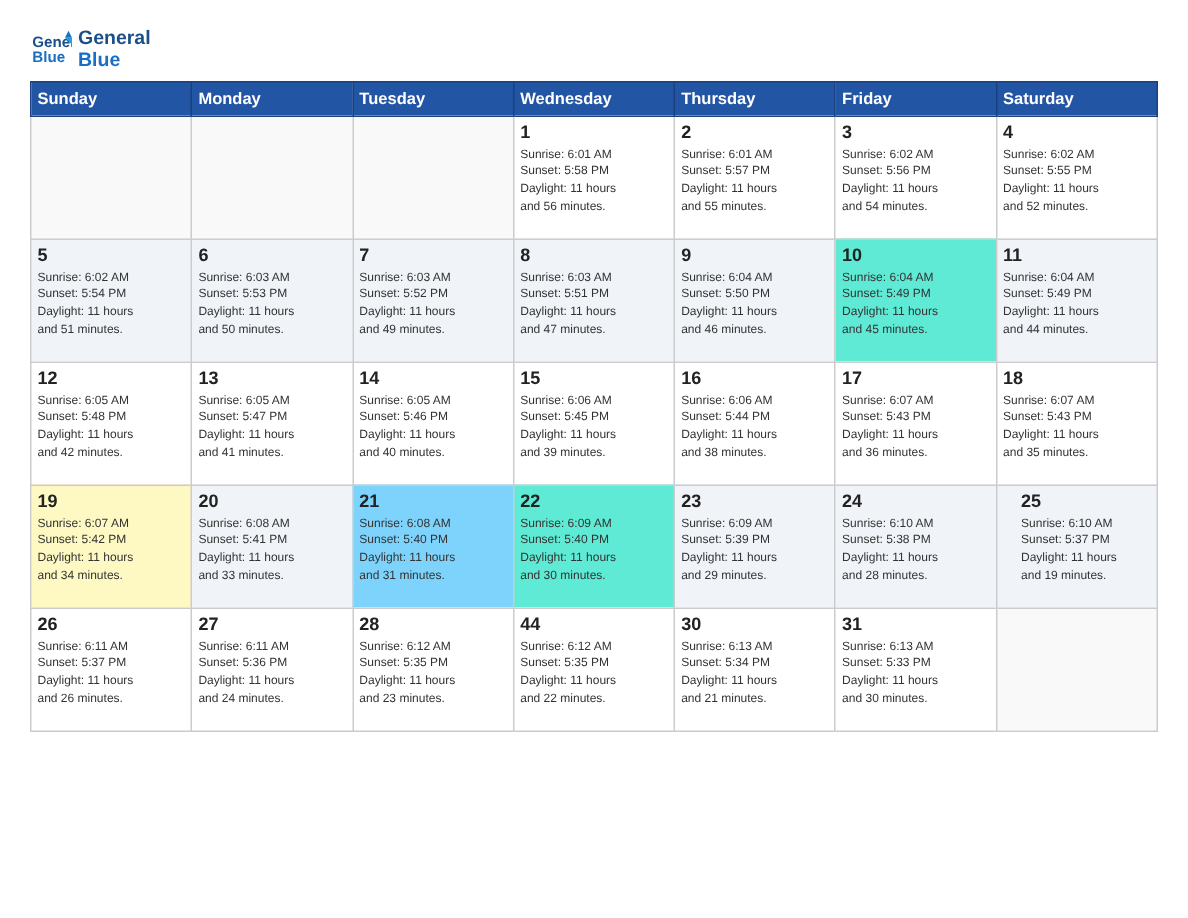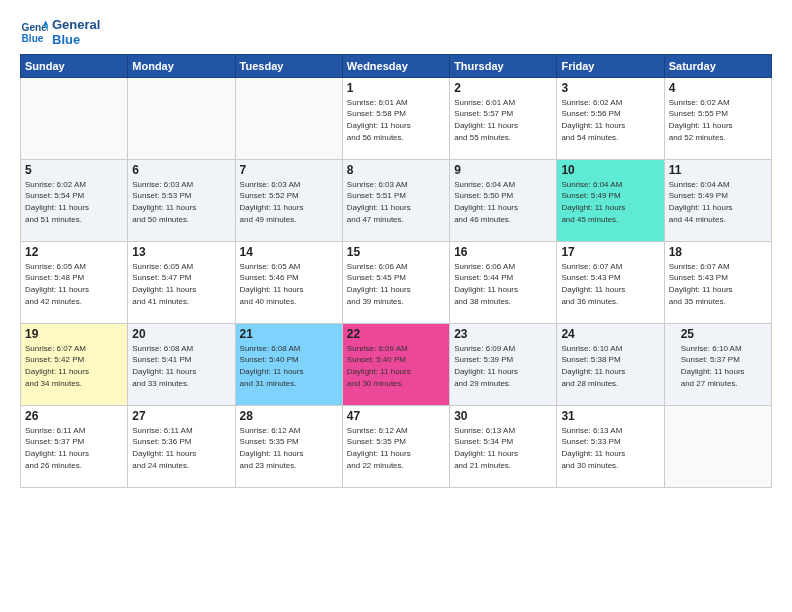--- a/index.html
+++ b/index.html
@@ -282,21 +282,21 @@
             <div class="day-info">Daylight: 11 hours</div>
             <div class="day-info">and 33 minutes.</div>
           </td>
           <td style="background: #7dd3fc;">
             <span class="day-number">21</span>
             <div class="day-info">Sunrise: 6:08 AM</div>
             <div class="day-info">Sunset: 5:40 PM</div>
             <div class="day-info">Daylight: 11 hours</div>
             <div class="day-info">and 31 minutes.</div>
           </td>
-          <td style="background: #ec4899;">
+          <td style="background: #5eead4;">
             <span class="day-number">22</span>
             <div class="day-info">Sunrise: 6:09 AM</div>
             <div class="day-info">Sunset: 5:40 PM</div>
             <div class="day-info">Daylight: 11 hours</div>
             <div class="day-info">and 30 minutes.</div>
           </td>
           <td style="background: rgb(240, 244, 248);">
             <span class="day-number">23</span>
             <div class="day-info">Sunrise: 6:09 AM</div>
             <div class="day-info">Sunset: 5:39 PM</div>
@@ -308,21 +308,21 @@
             <div class="day-info">Sunrise: 6:10 AM</div>
             <div class="day-info">Sunset: 5:38 PM</div>
             <div class="day-info">Daylight: 11 hours</div>
             <div class="day-info">and 28 minutes.</div>
           </td>
           <td style="background: rgb(240, 244, 248); padding-left: 16px;">
             <span class="day-number">25</span>
             <div class="day-info">Sunrise: 6:10 AM</div>
             <div class="day-info">Sunset: 5:37 PM</div>
             <div class="day-info">Daylight: 11 hours</div>
-            <div class="day-info">and 27 minutes.</div>
+            <div class="day-info">and 19 minutes.</div>
           </td>
         </tr>
         <tr>
           <td>
             <span class="day-number">26</span>
             <div class="day-info">Sunrise: 6:11 AM</div>
             <div class="day-info">Sunset: 5:37 PM</div>
             <div class="day-info">Daylight: 11 hours</div>
             <div class="day-info">and 26 minutes.</div>
           </td>
@@ -334,21 +334,21 @@
             <div class="day-info">and 24 minutes.</div>
           </td>
           <td>
             <span class="day-number">28</span>
             <div class="day-info">Sunrise: 6:12 AM</div>
             <div class="day-info">Sunset: 5:35 PM</div>
             <div class="day-info">Daylight: 11 hours</div>
             <div class="day-info">and 23 minutes.</div>
           </td>
           <td>
-            <span class="day-number">47</span>
+            <span class="day-number">44</span>
             <div class="day-info">Sunrise: 6:12 AM</div>
             <div class="day-info">Sunset: 5:35 PM</div>
             <div class="day-info">Daylight: 11 hours</div>
             <div class="day-info">and 22 minutes.</div>
           </td>
           <td>
             <span class="day-number">30</span>
             <div class="day-info">Sunrise: 6:13 AM</div>
             <div class="day-info">Sunset: 5:34 PM</div>
             <div class="day-info">Daylight: 11 hours</div>

